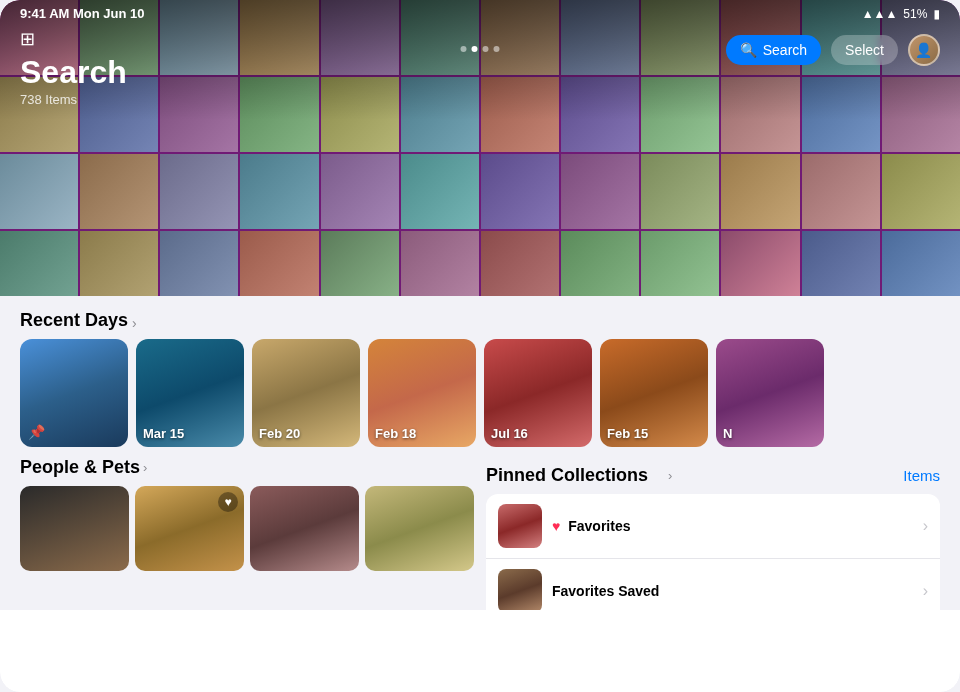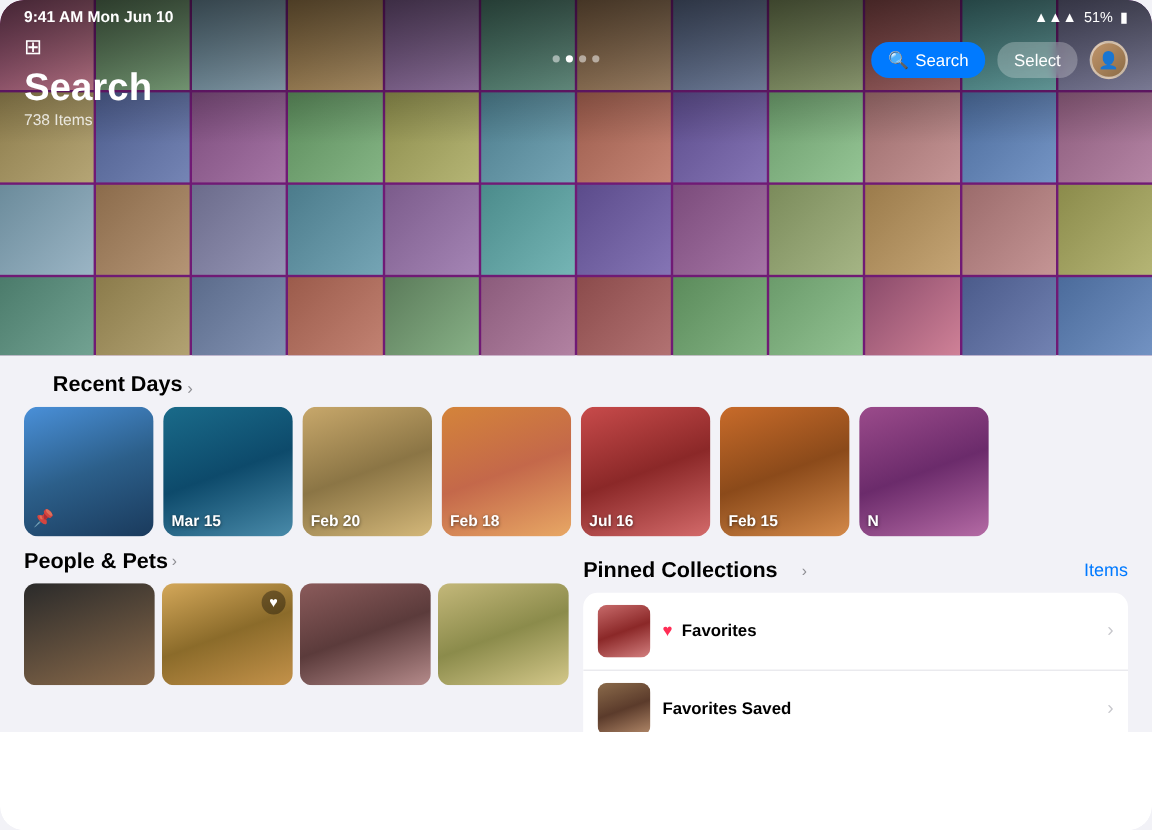--- a/index.html
+++ b/index.html
@@ -190,21 +190,20 @@
       height: calc(692px - 378px);
       overflow: hidden;
     }
 
     
     .section-header {
       display: flex;
       align-items: flex-end;
       gap: 4px;
       padding: 14px 20px 8px;
-      margin-left: 24px;
     }
 
     .section-title {
       font-size: 18px;
       font-weight: 700;
       color: #000;
     }
 
     .section-chevron {
       font-size: 14px;

